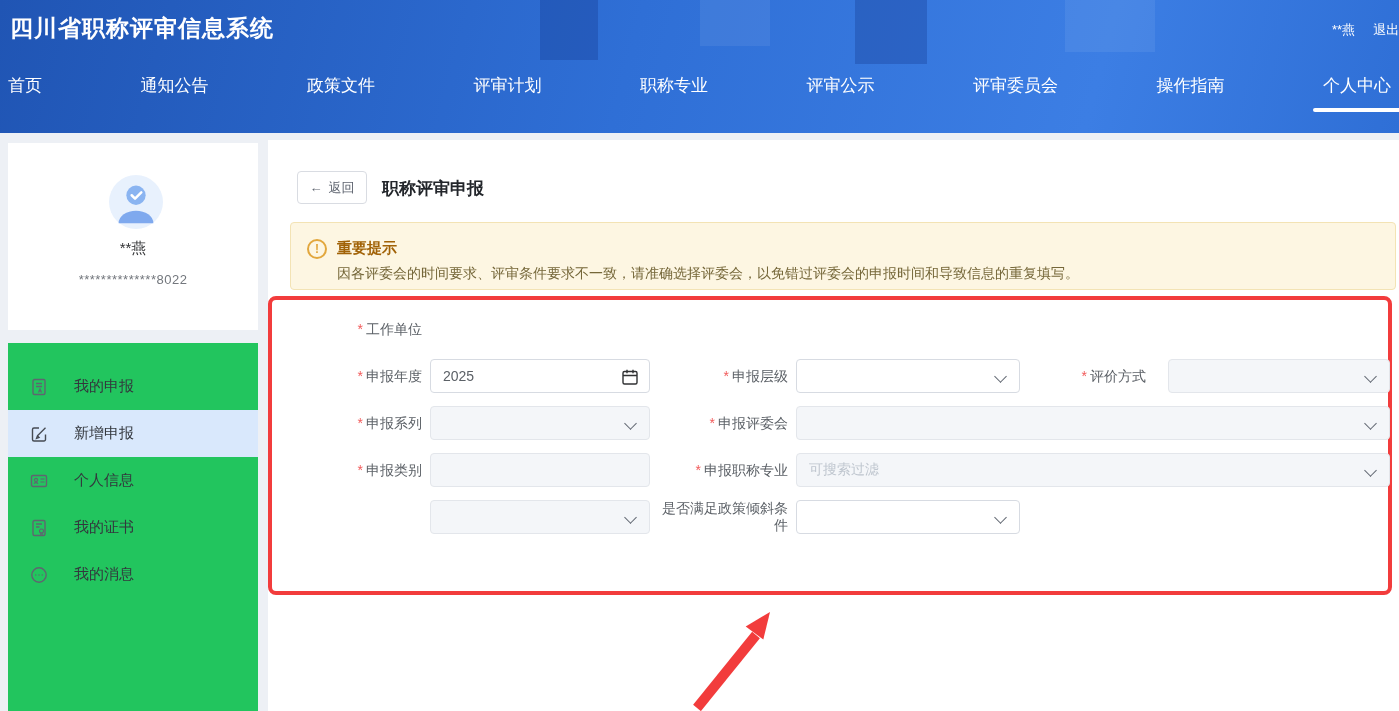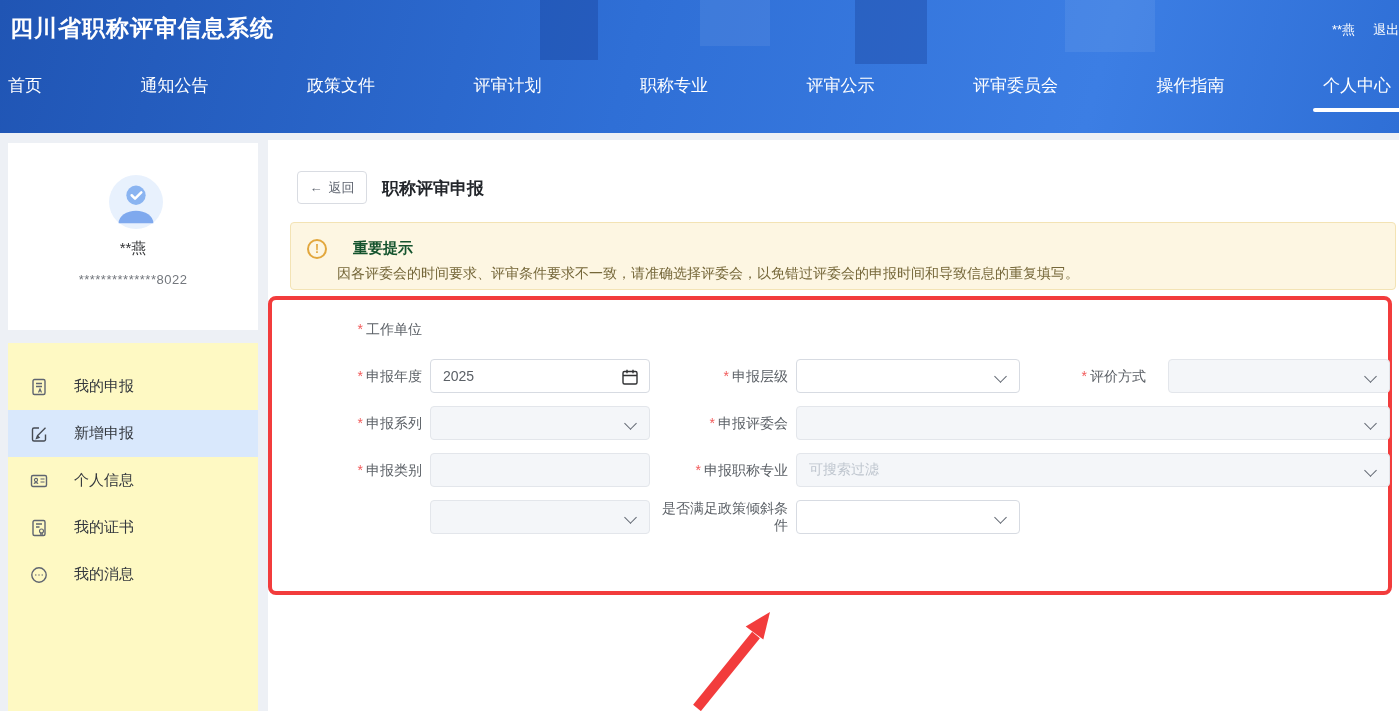--- a/index.html
+++ b/index.html
@@ -16,36 +16,36 @@
   .userbox span{cursor:pointer;}
   .nav{position:absolute;left:0;top:60px;width:1399px;height:68px;display:flex;justify-content:space-between;padding:0 8px;box-sizing:border-box;}
   .nav-item{position:relative;color:#fff;font-size:17px;padding-top:14px;cursor:pointer;white-space:nowrap;}
   .nav-item.active::after{content:"";position:absolute;left:-10px;right:-10px;top:48px;height:4px;background:#fff;border-radius:2px;}
 
   
   .profile-card{position:absolute;left:8px;top:143px;width:250px;height:187px;background:#fff;}
   .avatar{position:absolute;left:101px;top:32px;width:54px;height:54px;}
   .p-name{position:absolute;left:0;top:96px;width:250px;text-align:center;font-size:15px;color:#303133;}
   .p-id{position:absolute;left:0;top:129px;width:250px;text-align:center;font-size:13px;color:#73777d;letter-spacing:.5px;}
-  .menu-card{position:absolute;left:8px;top:343px;width:250px;height:368px;background:#fef9c3;padding-top:20px;box-sizing:border-box;}
+  .menu-card{position:absolute;left:8px;top:343px;width:250px;height:368px;background:#22c55e;padding-top:20px;box-sizing:border-box;}
   .menu-item{display:flex;align-items:center;height:47px;padding-left:22px;gap:26px;cursor:pointer;}
   .menu-item.active{background:#d9e8fc;}
   .menu-label{font-size:15px;color:#33373d;}
   .micon{width:18px;height:18px;display:flex;}
 
   
   .main-panel{position:absolute;left:268px;top:140px;width:1131px;height:571px;background:#fff;}
   .back-btn{position:absolute;left:297px;top:171px;width:68px;height:31px;border:1px solid #d9dce2;border-radius:4px;
     background:#fff;display:flex;align-items:center;justify-content:center;gap:6px;font-size:13px;color:#5f6570;cursor:pointer;}
   .page-title{position:absolute;left:382px;top:177px;font-size:17px;font-weight:bold;color:#23262b;}
 
   .notice{position:absolute;left:290px;top:222px;width:1106px;height:68px;background:#fdf6e2;border:1px solid #f3e3b4;border-radius:4px;box-sizing:border-box;}
   .notice-icon{position:absolute;left:16px;top:16px;width:16px;height:16px;border:2px solid #e2a73d;border-radius:50%;
     color:#e2a73d;font-size:12px;font-weight:bold;text-align:center;line-height:16px;}
-  .notice-title{position:absolute;left:62px;top:16px;font-size:15px;font-weight:bold;color:#14532d;}
+  .notice-title{position:absolute;left:46px;top:16px;font-size:15px;font-weight:bold;color:#a16207;}
   .notice-body{position:absolute;left:46px;top:42px;font-size:14px;color:#756739;}
 
   .red-box{position:absolute;left:268px;top:296px;width:1124px;height:299px;border:4px solid #f23c3c;border-radius:8px;box-sizing:border-box;}
 
   .flabel{position:absolute;height:34px;line-height:34px;text-align:right;font-size:14px;color:#5c6167;white-space:nowrap;}
   .flabel .star{color:#f25a5a;margin-right:3px;}
   .flabel.two-line{white-space:normal;line-height:17px;display:flex;flex-direction:column;justify-content:center;}
   .finput{position:absolute;height:34px;border:1px solid #d7dbe2;border-radius:4px;background:#fff;box-sizing:border-box;
     display:flex;align-items:center;padding:0 30px 0 12px;font-size:14px;color:#5c6167;cursor:pointer;}
   .finput.noarrow{}

